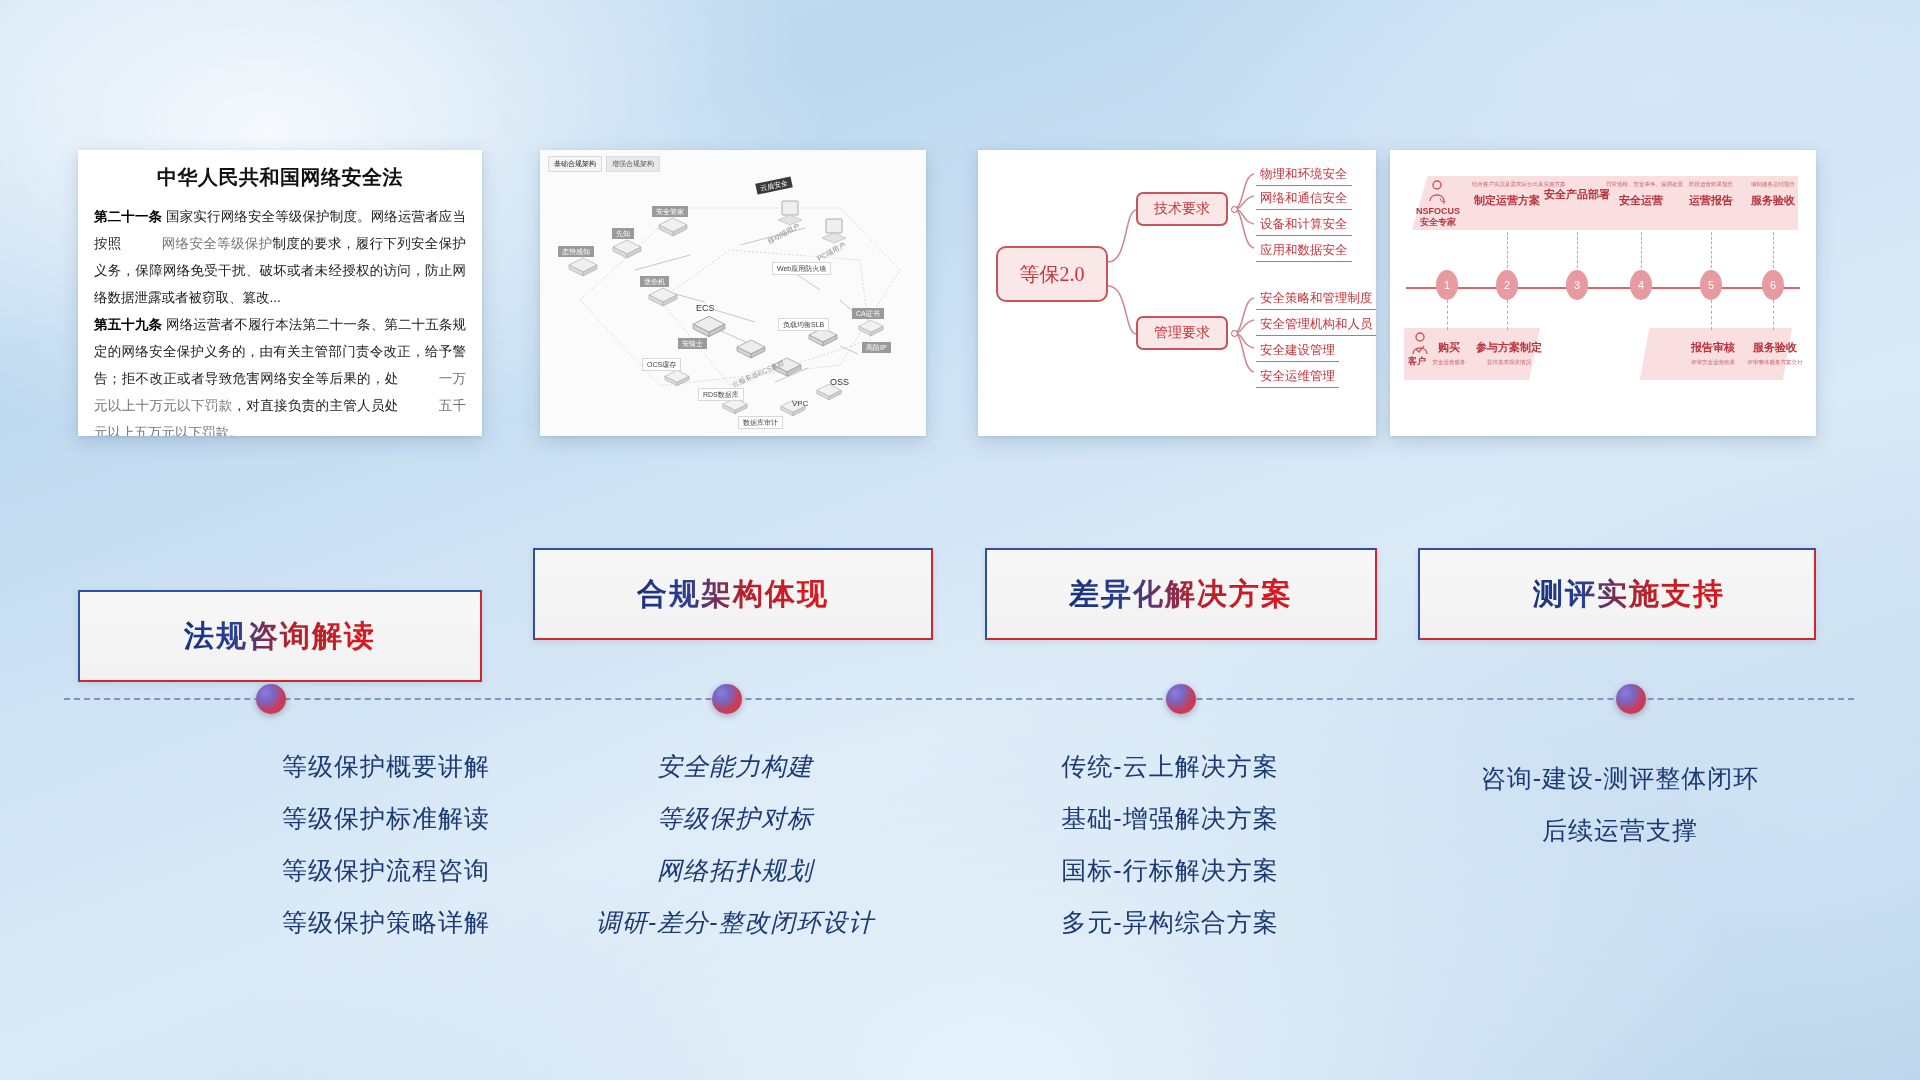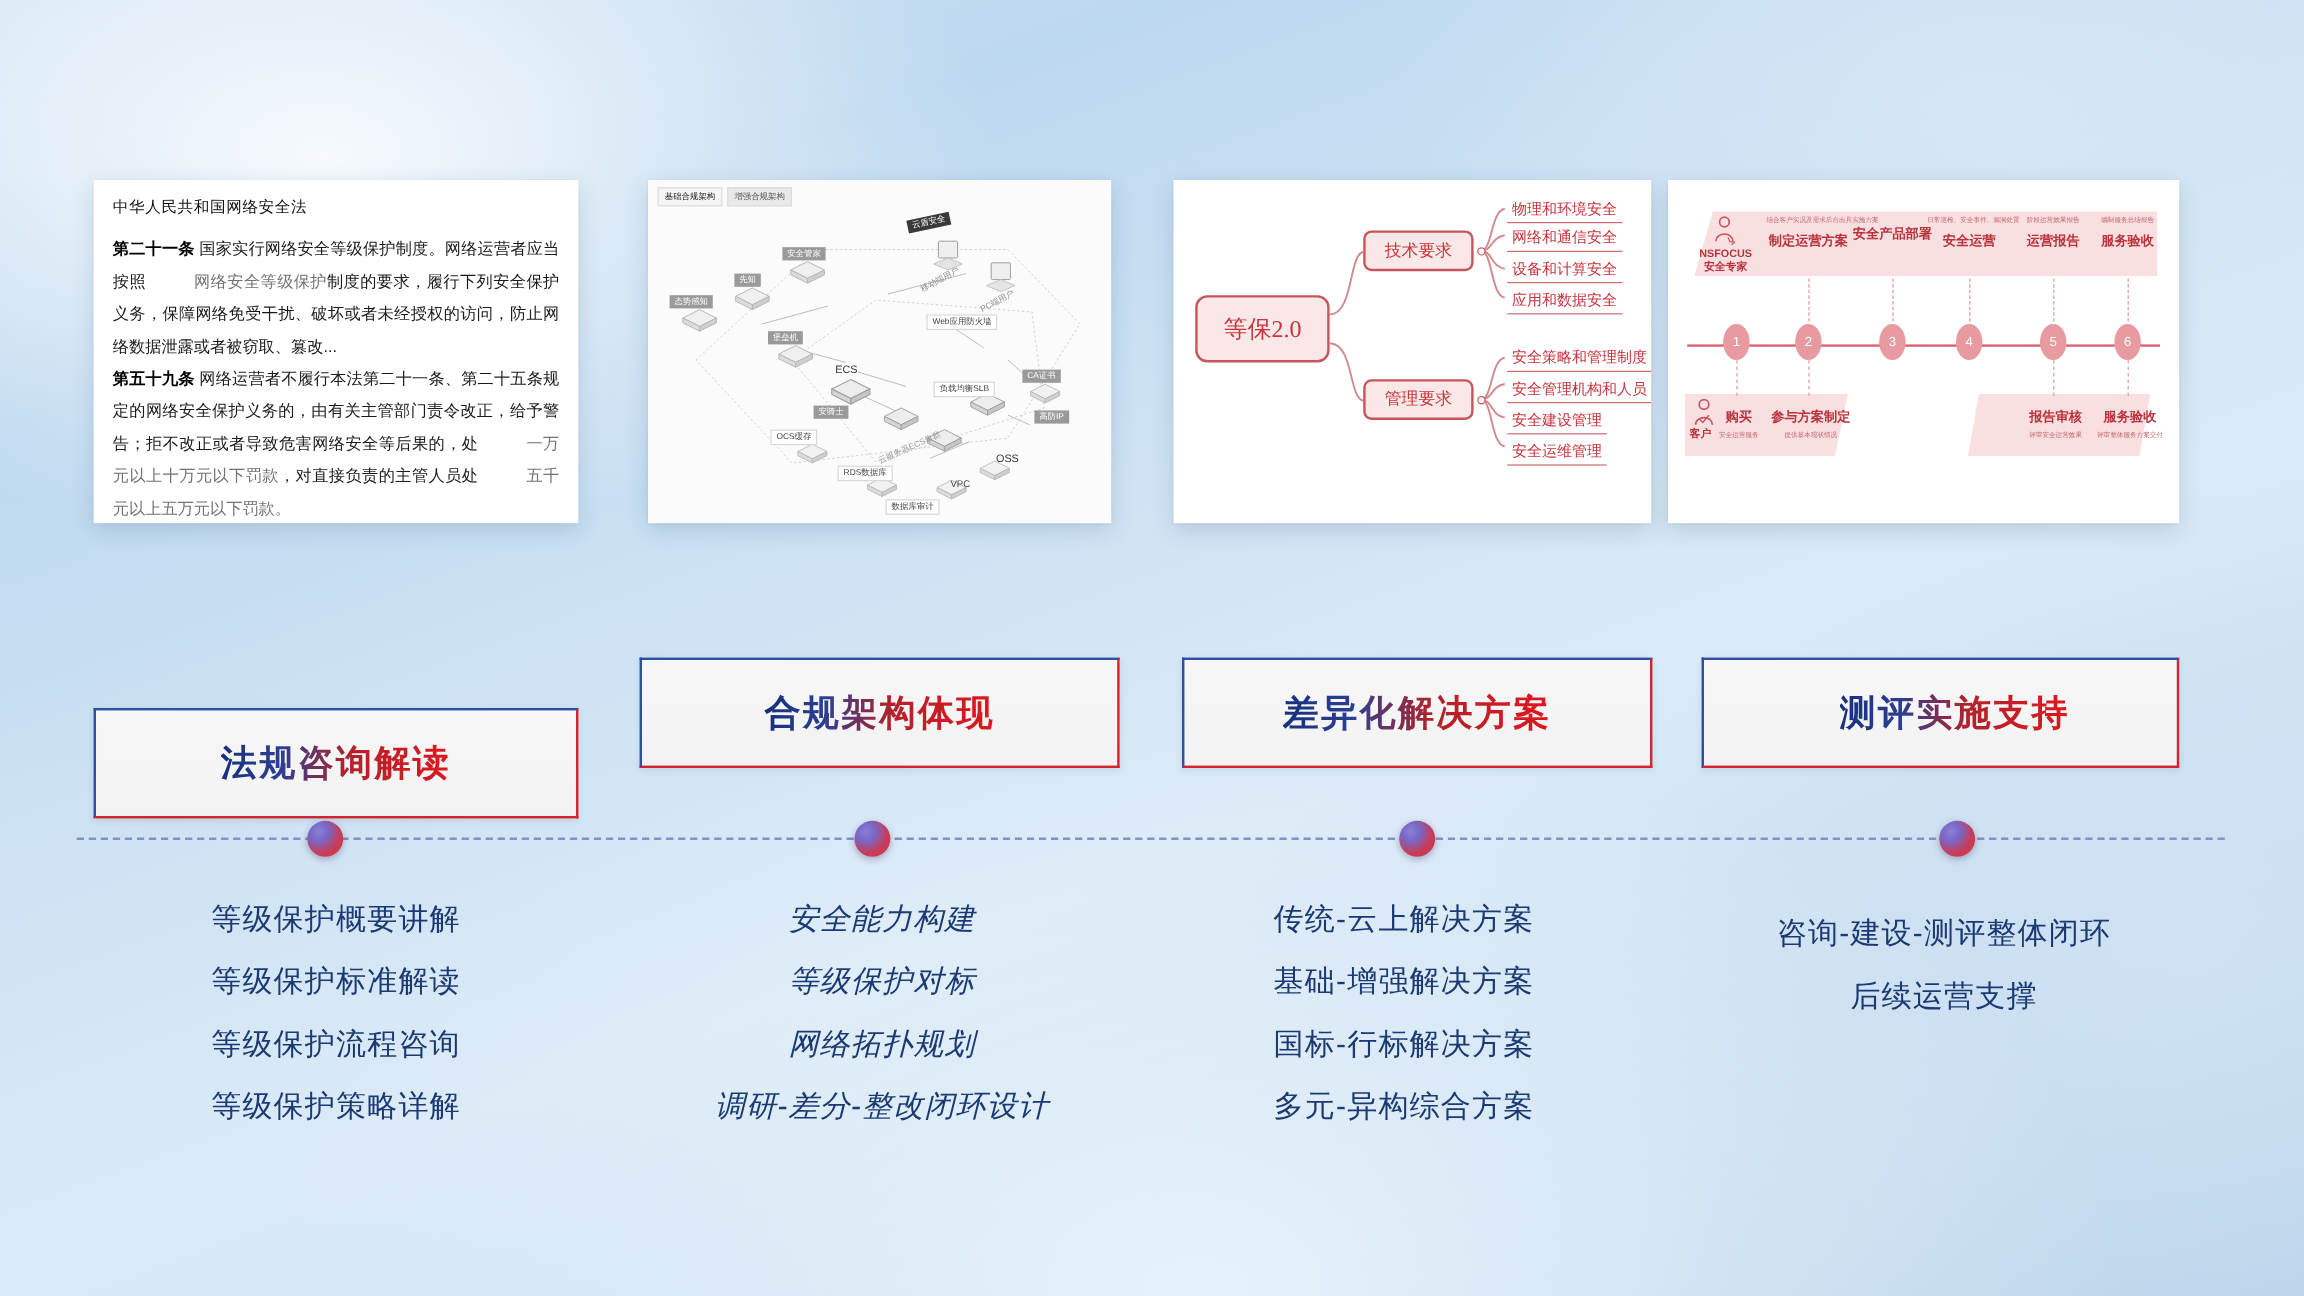--- a/index.html
+++ b/index.html
@@ -25,21 +25,21 @@
     overflow: hidden;
   }
   .card.c1 { left: 78px;   width: 404px; }
   .card.c2 { left: 540px;  width: 386px; }
   .card.c3 { left: 978px;  width: 398px; }
   .card.c4 { left: 1390px; width: 426px; }
 
   
   .law { padding: 14px 16px 8px 16px; }
   .law-title {
-    font-weight: normal; font-size: 13px; color: #111;
+    text-align: center; font-weight: bold; font-size: 20px; color: #111;
     letter-spacing: 0.5px; margin-bottom: 12px;
   }
   .law-body { font-size: 13.5px; line-height: 27px; color: #1a1a1a; text-align: justify; }
   .law-body b { font-weight: bold; color: #000; }
   .law-red { color: #737373; padding-left: 40px; }
 
   
   .arch { position: relative; width: 100%; height: 100%; background: #fbfbfb; }
   .arch .tabbar { position: absolute; top: 6px; left: 8px; display: flex; gap: 4px; }
   .arch .tab {
@@ -151,21 +151,21 @@
     box-shadow: 0 2px 6px rgba(60,40,90,0.35);
   }
 
   
   .lists { position: absolute; top: 740px; left: 0; width: 1920px; }
   .col { position: absolute; text-align: center; }
   .col .item {
     font-size: 25px; color: #1b3a73; line-height: 52px; white-space: nowrap;
     letter-spacing: 1px;
   }
-  .col.l1 { left: 70px;   width: 420px; }
+  .col.l1 { left: 70px;   width: 420px; text-align: right; }
   .col.l2 { left: 520px;  width: 430px; font-style: italic; }
   .col.l3 { left: 960px;  width: 420px; }
   .col.l4 { left: 1410px; width: 420px; }
 </style>
 </head>
 <body>
 
 <div class="stage">
 
   <div class="cards">

